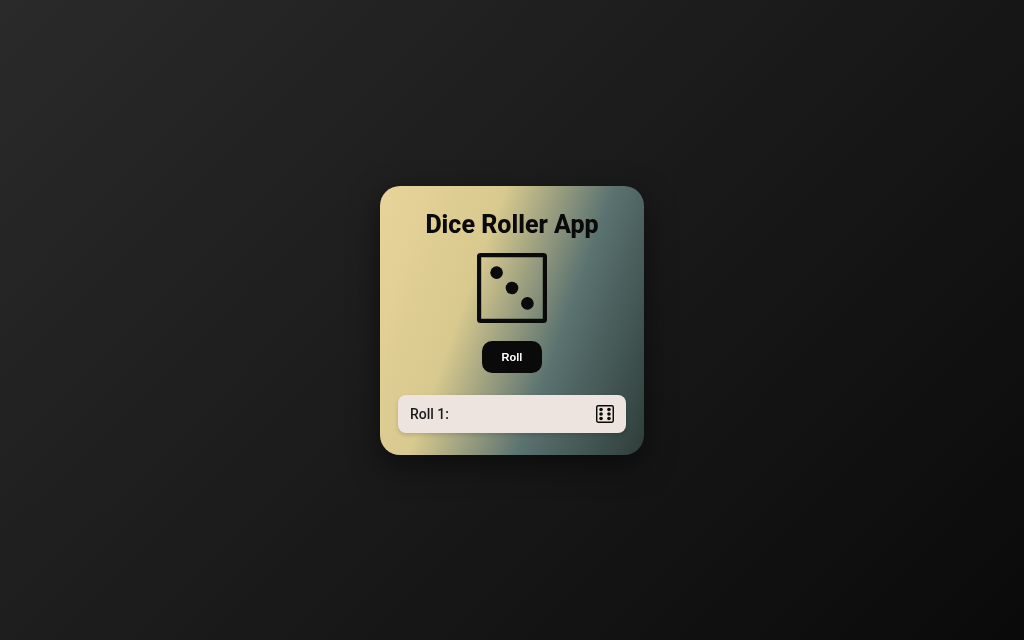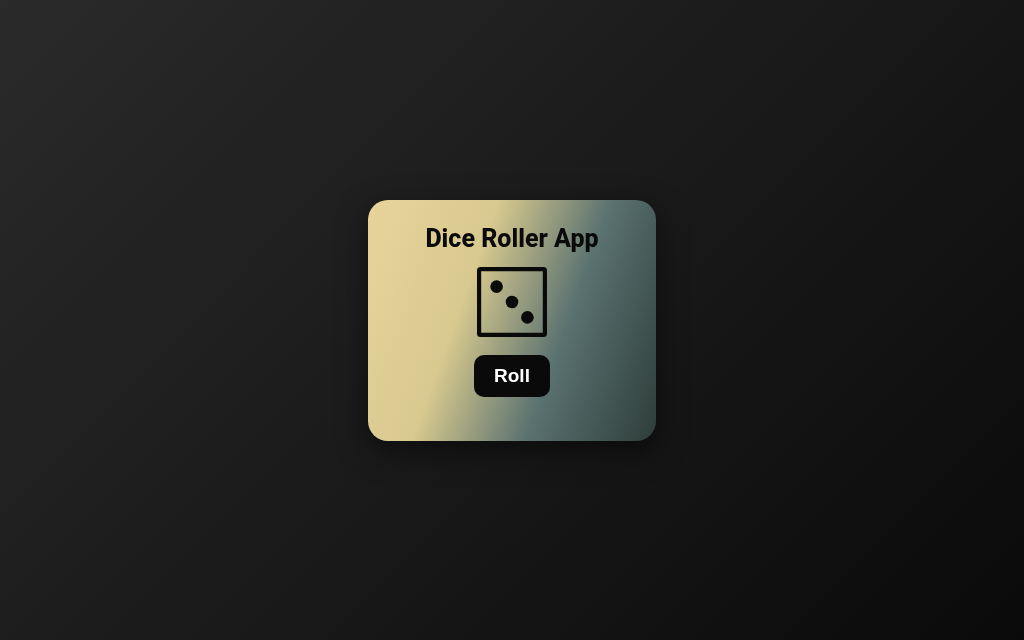--- a/index.html
+++ b/index.html
@@ -7,21 +7,21 @@
     width: 1024px;
     height: 640px;
     background: linear-gradient(135deg, #2a2a2a 0%, #0a0a0a 100%);
     display: flex;
     align-items: center;
     justify-content: center;
     font-family: -apple-system, BlinkMacSystemFont, "Segoe UI", Roboto, sans-serif;
     overflow: hidden;
   }
   .card {
-    width: 288px;
+    width: 264px;
     border-radius: 20px;
     background: linear-gradient(110deg, #e8d49a 0%, #d8c98e 35%, #5a7270 65%, #2e3d3a 100%);
     padding: 24px 18px 22px 18px;
     box-shadow: 0 10px 30px rgba(0,0,0,0.5);
   }
   .title {
     text-align: center;
     font-size: 25px;
     font-weight: 800;
     color: #0a0a0a;
@@ -37,21 +37,21 @@
     display: flex;
     justify-content: center;
     margin-bottom: 22px;
   }
   .roll-btn {
     background: #0a0a0a;
     color: #fff;
     border: none;
     border-radius: 10px;
     padding: 10px 20px;
-    font-size: 19px;
+    font-size: 11px;
     font-weight: 600;
     cursor: pointer;
   }
   .history {
     display: flex;
     flex-direction: column;
     gap: 12px;
   }
   .history-item {
     background: #eee4df;
@@ -82,14 +82,26 @@
         <circle cx="50" cy="50" r="9" fill="#0a0a0a"></circle>
         <circle cx="72" cy="72" r="9" fill="#0a0a0a"></circle>
       </svg>
   </div>
 
   <div class="btn-row">
     <button class="roll-btn">Roll</button>
   </div>
 
   <div class="history" id="history">
+      <div class="history-item">
+        <span class="history-label">Roll 1:</span>
+        <svg width="18" height="18" viewBox="0 0 100 100">
+          <rect x="4" y="4" width="92" height="92" rx="8" fill="none" stroke="#0a0a0a" stroke-width="8"></rect>
+          <circle cx="28" cy="25" r="10" fill="#0a0a0a"></circle>
+          <circle cx="72" cy="25" r="10" fill="#0a0a0a"></circle>
+          <circle cx="28" cy="50" r="10" fill="#0a0a0a"></circle>
+          <circle cx="72" cy="50" r="10" fill="#0a0a0a"></circle>
+          <circle cx="28" cy="75" r="10" fill="#0a0a0a"></circle>
+          <circle cx="72" cy="75" r="10" fill="#0a0a0a"></circle>
+        </svg>
+      </div>
     </div>
 </div>
 
 </body></html>

